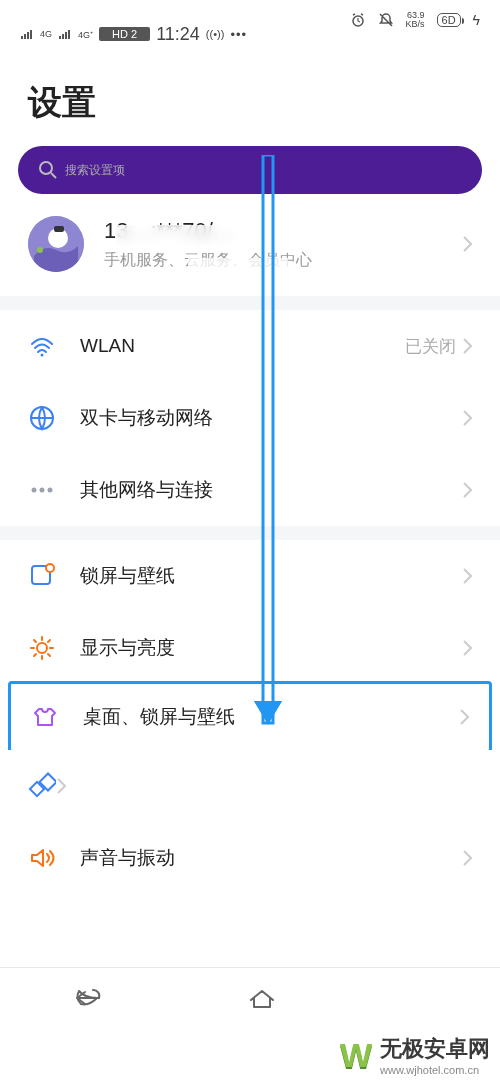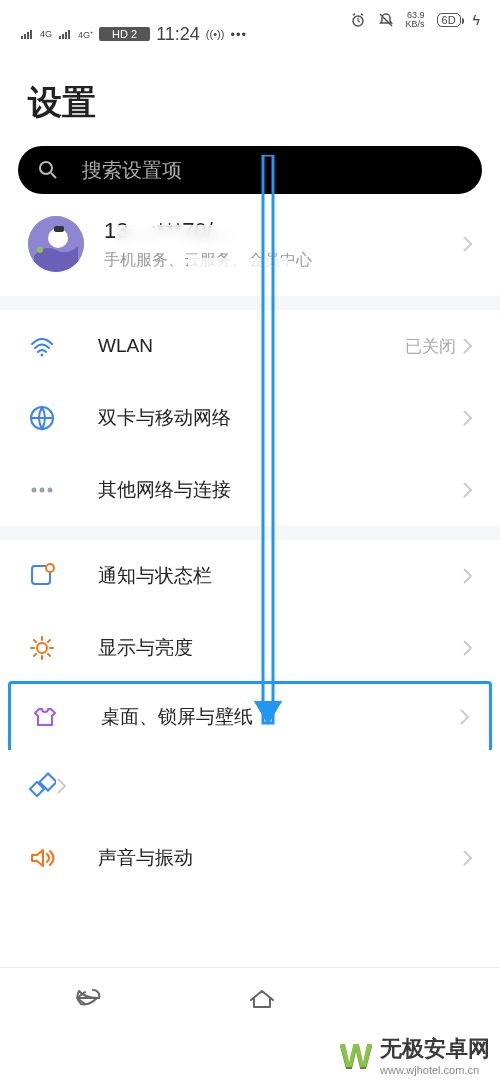--- a/index.html
+++ b/index.html
@@ -32,29 +32,29 @@
     
     .page-title {
       font-size: 34px;
       font-weight: 700;
       padding: 40px 28px 20px 28px;
       color: #222;
     }
     
     .search-wrap { padding: 0 18px; }
     .search-box {
-      background: #000000;
+      background: #4c1d95;
       border-radius: 26px;
       height: 48px;
       display: flex;
       align-items: center;
       padding: 0 20px;
-      gap: 24px;
+      gap: 7px;
       color: #aaa;
-      font-size: 20px;
+      font-size: 12px;
     }
     
     .account-row {
       display: flex; align-items: center;
       padding: 22px 28px 24px 28px;
       position: relative;
     }
     .avatar {
       width: 56px; height: 56px; border-radius: 50%;
       background: #9186d6;
@@ -67,21 +67,21 @@
     .section-gap { height: 14px; background: #f5f6f7; }
     
     .settings-row {
       display: flex; align-items: center;
       padding: 0 28px;
       height: 72px;
       position: relative;
       background: #fff;
     }
     .row-icon { width: 28px; height: 28px; display: flex; align-items:center; justify-content:center; flex-shrink:0; }
-    .row-label { font-size: 19px; color: #222; margin-left: 42px; flex: 1; }
+    .row-label { font-size: 19px; color: #222; margin-left: 24px; flex: 1; }
     .row-value { font-size: 17px; color: #aaa; margin-right: 6px; }
     .chevron { color: #ccc; }
     
     .highlighted {
       border: 3px solid #2196f3;
       border-radius: 4px;
       margin: -3px 8px;
       padding: 12px 20px;
       height: 72px;
     }
@@ -260,21 +260,21 @@
 
 <div class="section-gap"></div>
 
 <div class="settings-row">
   <span class="row-icon">
       <svg width="28" height="28">
         <rect x="4" y="4" width="18" height="18" rx="3" fill="none" stroke="#3b82f6" stroke-width="2"></rect>
         <circle cx="22" cy="6" r="4" fill="#fff" stroke="#f97316" stroke-width="2"></circle>
       </svg>
     </span>
-  <span class="row-label">通知与状态栏</span>
+  <span class="row-label">锁屏与壁纸</span>
   <span class="chevron">
       <svg width="10" height="18">
         <path d="M2 2 l7 7 l-7 7" fill="none" stroke="#ccc" stroke-width="2"></path>
       </svg>
     </span>
 </div>
 
 <div class="settings-row">
   <span class="row-icon">
       <svg width="28" height="28">

